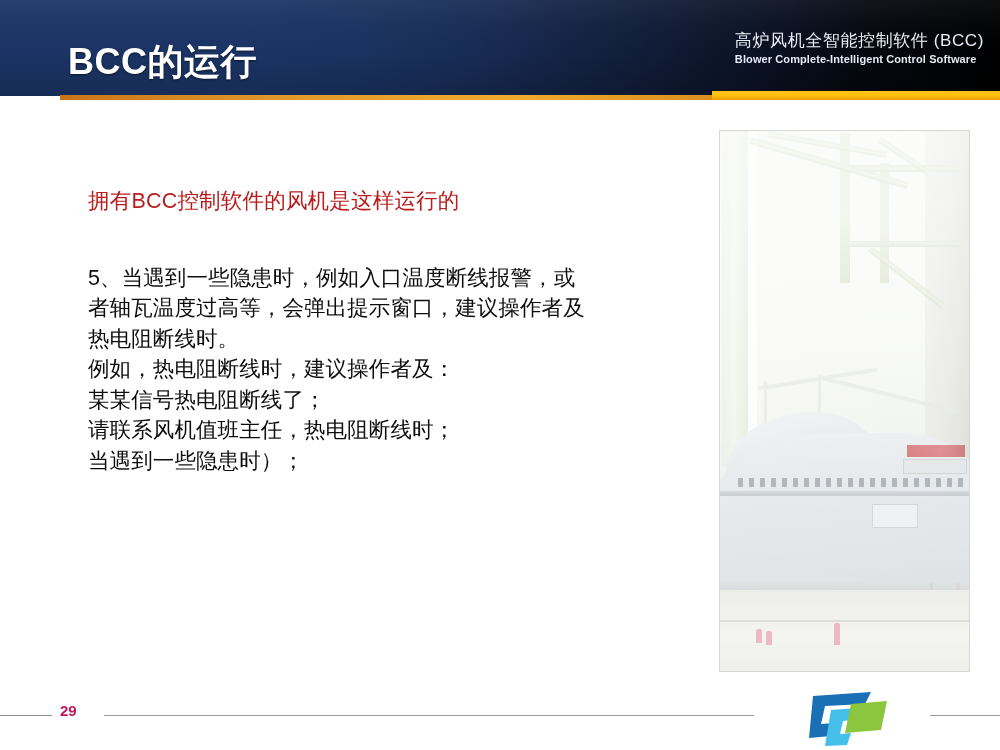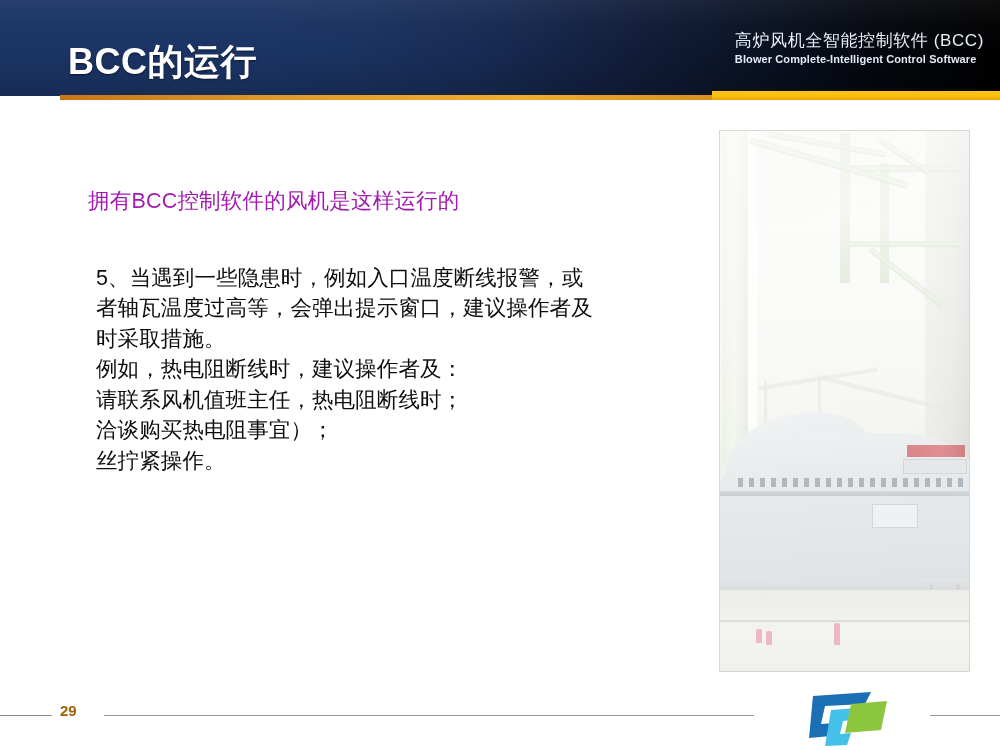--- a/index.html
+++ b/index.html
@@ -91,25 +91,25 @@
     top: 188px;
     width: 600px;
     color: #111111;
     font-size: 21.5px;
     line-height: 1.0;
   }
   .para-lead {
     font-size: 21.5px;
     line-height: 1.25;
     margin: 0 0 48px 0;
-    color: #a21caf;
+    color: #b91c1c;
     letter-spacing: 0.2px;
   }
   .para-block {
-    margin: 8px;
+    margin: 0;
     font-size: 21.5px;
     line-height: 1.42;
     color: #0d0d0d;
     letter-spacing: 0.1px;
   }
   .para-block .ln { display: block; white-space: pre; }
 
   
   #photo-frame {
     position: absolute;
@@ -225,21 +225,21 @@
   .ph-rail {
     position: absolute; background: #dfe3de; opacity: .85;
   }
 
   
   #footer-rule-a {
     position: absolute; left: 0; top: 715px; width: 52px; height: 1px; background: #8c8c8c;
   }
   #page-number {
     position: absolute; left: 60px; top: 703px;
-    font-size: 15px; font-weight: bold; color: #a16207; line-height: 1;
+    font-size: 15px; font-weight: bold; color: #be185d; line-height: 1;
   }
   #footer-rule-b {
     position: absolute; left: 104px; top: 715px; width: 650px; height: 1px; background: #9a9a9a;
   }
   #footer-rule-c {
     position: absolute; left: 930px; top: 715px; width: 70px; height: 1px; background: #9a9a9a;
   }
 
   #footer-logo {
     position: absolute; left: 795px; top: 690px; width: 96px; height: 58px;
@@ -259,25 +259,25 @@
 </div>
 
 <div id="gold-rule-thin"></div>
 <div id="gold-rule-thick"></div>
 
 <div id="body-text">
   <p class="para-lead">拥有BCC控制软件的风机是这样运行的</p>
   <div class="para-block">
     <span class="ln">5、当遇到一些隐患时，例如入口温度断线报警，或</span>
     <span class="ln">者轴瓦温度过高等，会弹出提示窗口，建议操作者及</span>
-    <span class="ln">时采取措施。</span>
+    <span class="ln">热电阻断线时。</span>
     <span class="ln">例如，热电阻断线时，建议操作者及：</span>
+    <span class="ln">某某信号热电阻断线了；</span>
     <span class="ln">请联系风机值班主任，热电阻断线时；</span>
-    <span class="ln">洽谈购买热电阻事宜）；</span>
-    <span class="ln">丝拧紧操作。</span>
+    <span class="ln">当遇到一些隐患时）；</span>
   </div>
 </div>
 
 <div id="photo-frame">
   <div id="photo-canvas">
     <div class="ph-sky"></div>
     <div class="ph-col-left"></div>
     <div class="ph-col-left2"></div>
     <div class="ph-col-right"></div>
 

